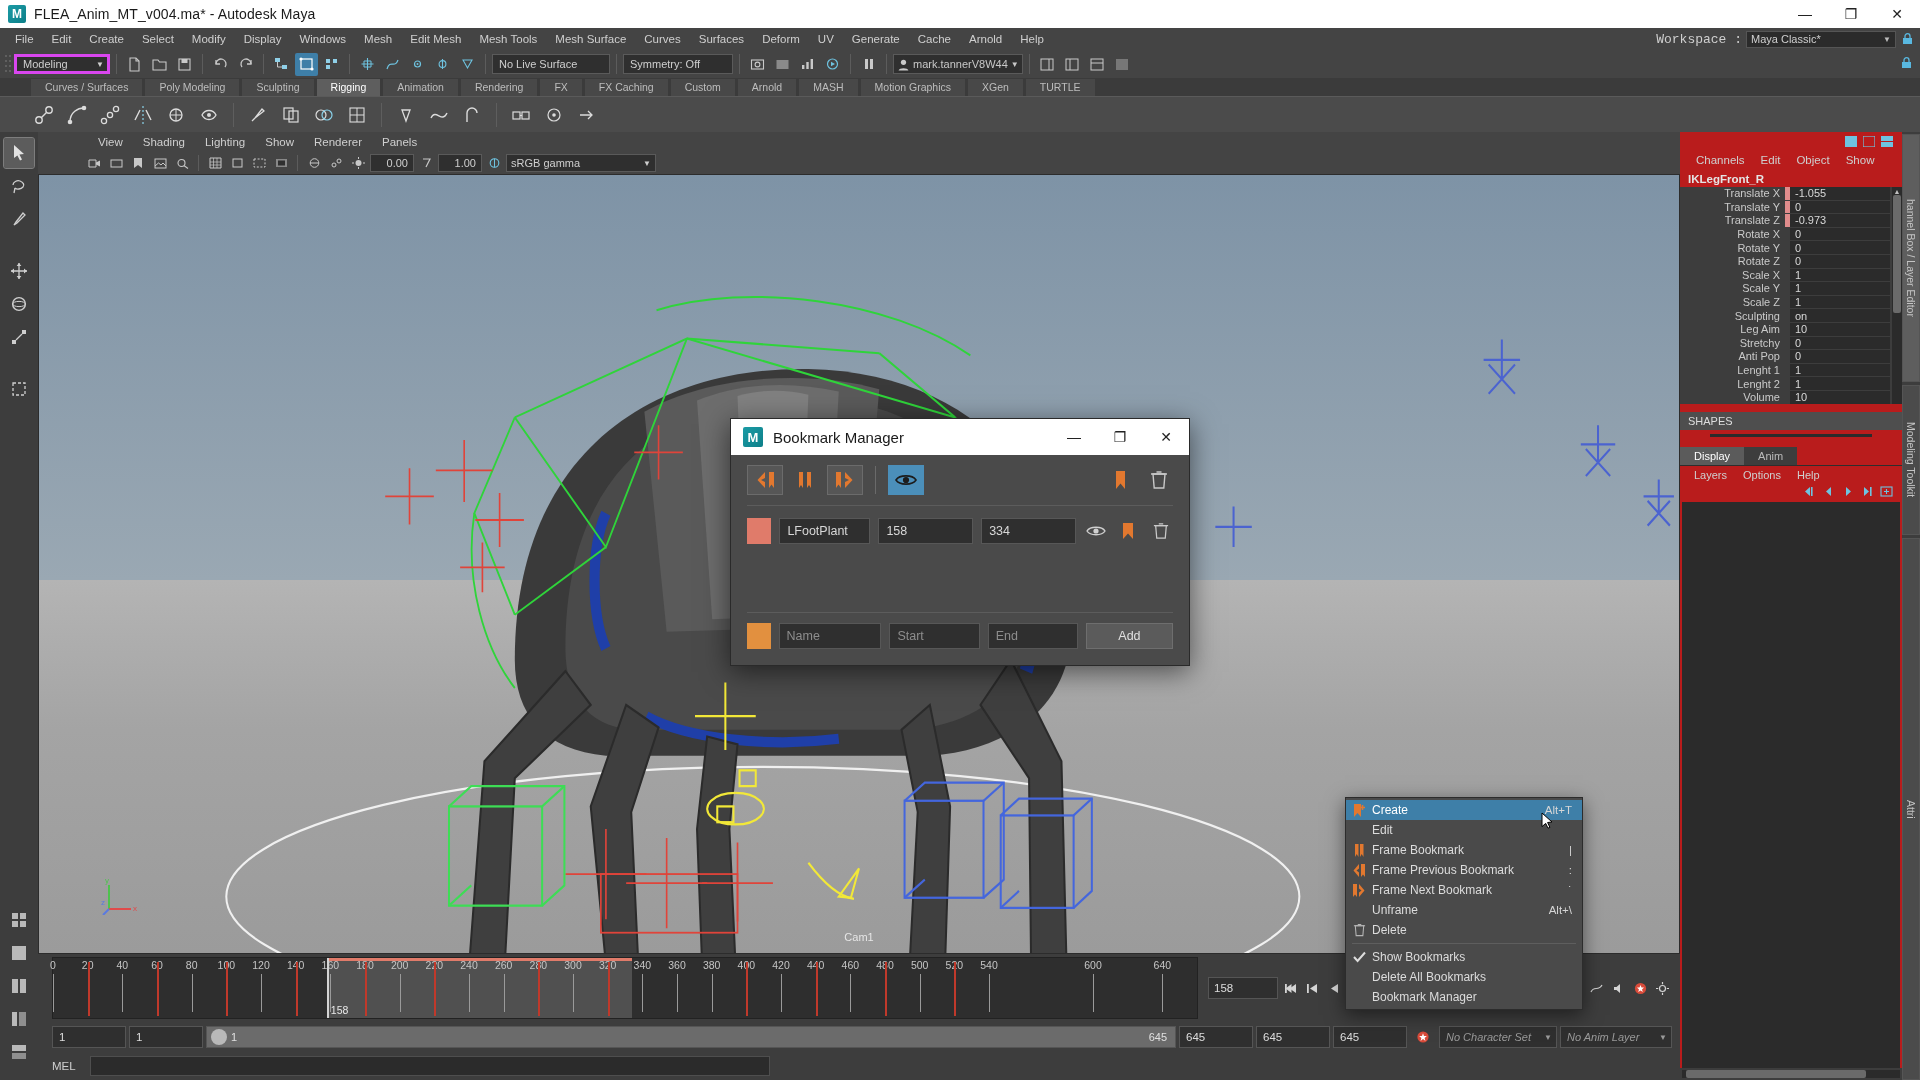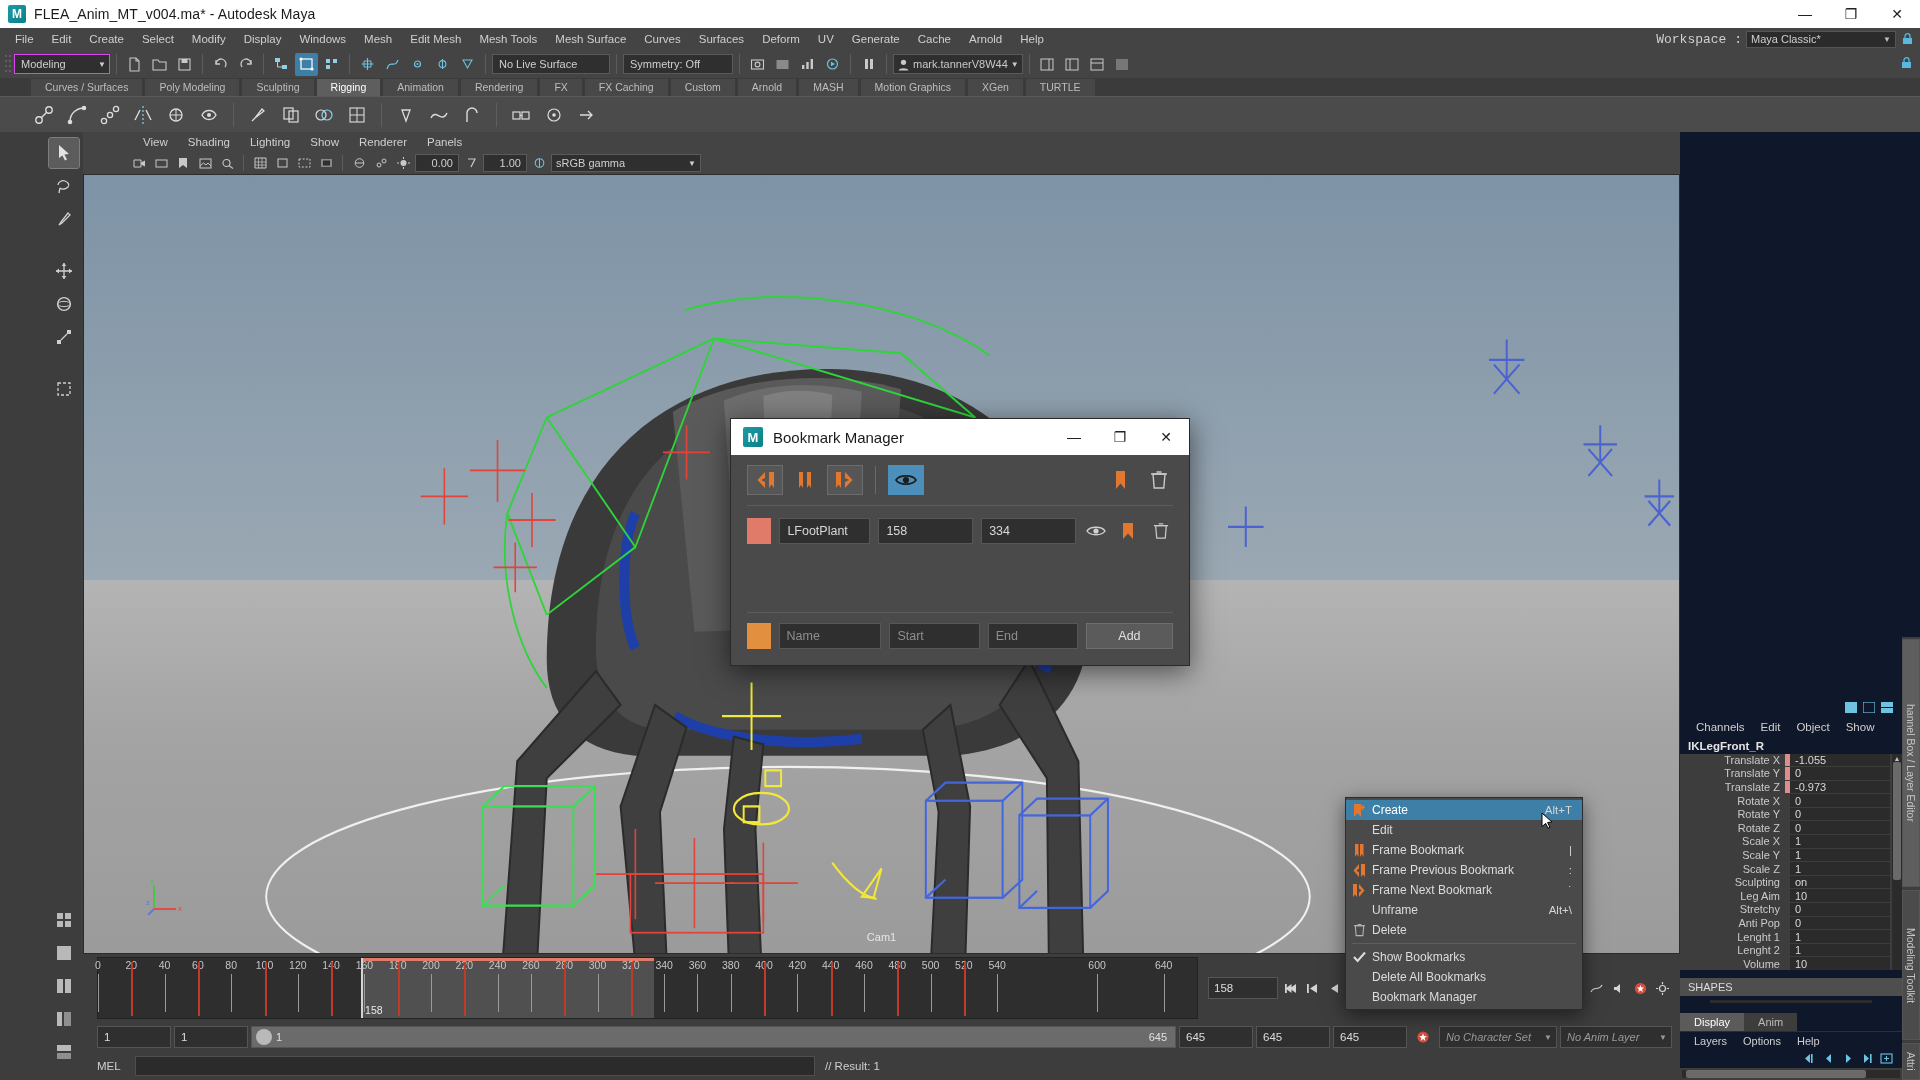--- a/index.html
+++ b/index.html
@@ -24,21 +24,21 @@
   .ws .lbl{font-size:13px;color:#cfcfcf;font-family:Liberation Mono, monospace;}
   .ws .sel{width:150px;height:17px;background:#2b2b2b;border:1px solid #555;font-size:11px;color:#cfcfcf;
      display:flex;align-items:center;padding:0 4px;position:relative;}
   .ws .sel .car{position:absolute;right:4px;font-size:8px;color:#bbb;}
   .ws .lockico{width:14px;height:17px;display:flex;align-items:center;justify-content:center;font-size:11px;color:#59b8e0;}
 
   
   .statusbar{height:28px;background:#444444;display:flex;align-items:center;flex:0 0 28px;gap:2px;padding-left:4px;}
   .grip{width:8px;height:22px;background:
      radial-gradient(circle at 2px 3px,#666 1px,transparent 1px) 0 0/4px 5px;opacity:.8;}
-  .dd{height:20px;background:#2f2f2f;border:1px solid #d946ef;font-size:11px;display:flex;align-items:center;
+  .dd{height:20px;background:#2f2f2f;border:3px solid #d946ef;font-size:11px;display:flex;align-items:center;
      padding:0 16px 0 6px;color:#cfcfcf;position:relative;}
   .dd .car{position:absolute;right:3px;font-size:8px;}
   .tbtn{width:23px;height:23px;display:flex;align-items:center;justify-content:center;border-radius:2px;color:#c9c9c9;}
   .tbtn.on{background:#3e7fa8;}
   .sep{width:1px;height:20px;background:#5c5c5c;margin:0 4px;}
   .field{height:20px;background:#2f2f2f;border:1px solid #5a5a5a;font-size:11px;color:#cfcfcf;
      display:flex;align-items:center;padding:0 6px;}
   .userbox{display:flex;align-items:center;gap:3px;background:#2f2f2f;border:1px solid #5a5a5a;height:20px;padding:0 14px 0 3px;
      font-size:11px;position:relative;}
 
@@ -46,21 +46,21 @@
   .shelftabs{height:18px;background:#3b3b3b;display:flex;align-items:flex-end;padding-left:30px;flex:0 0 18px;gap:1px;}
   .shelftab{font-size:10.5px;color:#bdbdbd;padding:1px 14px;background:#484848;border:1px solid #3b3b3b;border-bottom:none;
      line-height:15px;white-space:nowrap;}
   .shelftab.active{background:#5e5e5e;color:#fff;}
   .shelf{height:36px;background:#4b4b4b;display:flex;align-items:center;padding-left:30px;gap:5px;flex:0 0 36px;
      border-top:1px solid #5a5a5a;}
   .shelficon{width:28px;height:28px;display:flex;align-items:center;justify-content:center;color:#d2d2d2;}
   .shelfsep{width:1px;height:24px;background:#5e5e5e;margin:0 5px;}
 
   
-  .body{flex:1;display:flex;min-height:0;position:relative;margin-left:45px;}
+  .body{flex:1;display:flex;min-height:0;position:relative;}
   .leftcol{width:38px;background:#3d3d3d;display:flex;flex-direction:column;align-items:center;padding-top:6px;gap:3px;flex:0 0 38px;}
   .ltool{width:30px;height:30px;display:flex;align-items:center;justify-content:center;color:#cfcfcf;border-radius:2px;}
   .ltool.sel{background:#5c5c5c;outline:1px solid #7d7d7d;}
   .lgap{height:16px;}
 
   .center{flex:1;display:flex;flex-direction:column;min-width:0;position:relative;}
 
   
   .panelmenu{height:20px;background:#444444;display:flex;align-items:center;gap:0;padding-left:50px;flex:0 0 20px;}
   .panelmenu .pm{font-size:11.5px;color:#cfcfcf;padding:0 10px;line-height:20px;}
@@ -107,21 +107,21 @@
      padding:0 14px 0 6px;position:relative;font-style:italic;}
 
   
   .cmdline{height:28px;background:#3d3d3d;display:flex;align-items:center;gap:4px;padding:0 6px 0 14px;flex:0 0 28px;}
   .cmdlabel{font-size:11.5px;color:#cfcfcf;width:34px;}
   .cmdinput{flex:0 0 680px;height:20px;background:#2b2b2b;border:1px solid #4e4e4e;}
   .cmdresult{flex:1;height:20px;background:#3d3d3d;border:none;font-size:11.5px;color:#cfcfcf;display:flex;align-items:center;padding-left:6px;}
   .helpline{height:24px;background:#3d3d3d;display:flex;align-items:center;padding-left:14px;font-size:11px;color:#bdbdbd;flex:0 0 24px;}
 
   
-  .rightcol{width:240px;background:#0f172a;display:flex;flex:0 0 240px;min-height:0;align-items:flex-end;}
+  .rightcol{width:240px;background:#b91c1c;display:flex;flex:0 0 240px;min-height:0;}
   .rpmain{flex:1;display:flex;flex-direction:column;min-width:0;}
   .rtoolrow{height:18px;display:flex;align-items:center;justify-content:flex-end;gap:4px;padding-right:8px;}
   .rtoolrow .ri{width:14px;height:14px;display:flex;align-items:center;justify-content:center;color:#6ec3e0;font-size:10px;}
   .cbmenus{height:20px;display:flex;align-items:center;gap:0;padding-left:8px;}
   .cbmenus .cm{font-size:11.5px;color:#cfcfcf;padding:0 8px;}
   .cbtitle{font-size:11.5px;color:#e4e4e4;font-weight:bold;padding:3px 0 2px 8px;}
   .cbbody{flex:0 0 auto;background:#3d3d3d;display:flex;}
   .cbrows{flex:1;display:flex;flex-direction:column;gap:1px;padding-right:2px;}
   .cbrow{display:flex;align-items:center;height:12.6px;}
   .cbname{flex:1;text-align:right;font-size:11px;color:#cacaca;padding-right:5px;white-space:nowrap;}
@@ -1003,21 +1003,20 @@
         </div>
         <div class="charsel" style="width:112px">
           <span>No Anim Layer</span>
           <span style="position:absolute;right:4px;font-size:8px">▼</span>
         </div>
       </div>
 
       <div class="cmdline">
         <div class="cmdlabel">MEL</div>
         <div class="cmdinput"></div>
-        <div class="cmdresult">// Result: 1</div>
       </div>
 
     </div>
 
     <div class="rightcol">
       <div class="rpmain">
         <div class="rtoolrow">
           <div class="ri">
               <svg width="12" height="11" viewBox="0 0 12 11">
                 <rect x="0" y="0" width="12" height="11" fill="#6ec3e0"></rect>

